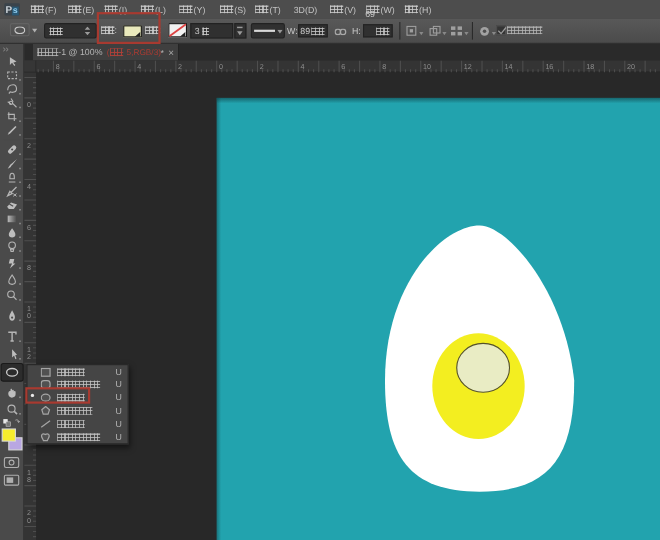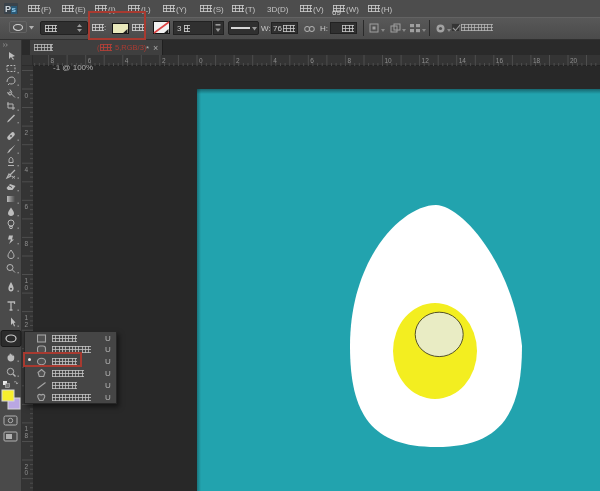--- a/index.html
+++ b/index.html
@@ -82,21 +82,21 @@
       <rect x="0.5" y="0" width="5" height="1.6" fill="#9a9a9a"></rect>
       <path d="M0.5 4.5 L5.5 4.5 L3 8 Z" fill="#9a9a9a"></path>
     </svg>
 <div style="left:228px;top:21px;width:31px;height:14px;background:#303030;border:1px solid #222222;border-radius:2px"></div>
 <div style="left:231px;top:27px;width:19px;height:2px;background:#d8d8d8"></div>
 <svg style="left:252px;top:27px" width="6" height="4">
       <path d="M0 0 L5 0 L2.5 3.5 Z" fill="#9a9a9a"></path>
     </svg>
 <span style="position:absolute;left:261px;top:24px;font-size:8px;line-height:9px;color:#c8c8c8;white-space:pre;">W:</span>
 <div style="left:271px;top:22px;width:27px;height:12px;background:#303030;border:1px solid #222222"></div>
-<span style="position:absolute;left:273px;top:24px;font-size:8px;line-height:9px;color:#cccccc;white-space:pre;">76</span>
+<span style="position:absolute;left:273px;top:24px;font-size:8px;line-height:9px;color:#cccccc;white-space:pre;">89</span>
 <i class="cj" style="left:283px;top:25px;width:12px;height:7px;--c:rgba(200,200,200,0.8)"></i>
 <svg style="left:304px;top:26px" width="12" height="6">
       <circle cx="3.2" cy="3" r="2.5" fill="none" stroke="#a8a8a8" stroke-width="1.1"></circle>
       <circle cx="7.8" cy="3" r="2.5" fill="none" stroke="#a8a8a8" stroke-width="1.1"></circle>
     </svg>
 <span style="position:absolute;left:320px;top:24px;font-size:8px;line-height:9px;color:#c8c8c8;white-space:pre;">H:</span>
 <div style="left:330px;top:22px;width:27px;height:12px;background:#303030;border:1px solid #222222"></div>
 <span style="position:absolute;left:332px;top:8px;font-size:8px;line-height:9px;color:#cccccc;white-space:pre;">69</span>
 <i class="cj" style="left:342px;top:25px;width:12px;height:7px;--c:rgba(200,200,200,0.8)"></i>
 <div style="left:363px;top:20px;width:1px;height:16px;background:#2a2a2a"></div>
@@ -130,21 +130,21 @@
     </svg>
 <svg style="left:447px;top:29px" width="5" height="4">
       <path d="M0 0 L4 0 L2 3 Z" fill="#888"></path>
     </svg>
 <div style="left:451px;top:23px;width:9px;height:9px;background:#343434;border:1px solid #505050"></div>
 <svg style="left:452px;top:24px" width="9" height="8">
       <path d="M1 4 L3.5 6.5 L8 1" fill="none" stroke="#9a9a9a" stroke-width="1.1"></path>
     </svg>
 <i class="cj" style="left:461px;top:24px;width:32px;height:7px;--c:rgba(182,182,182,0.78)"></i>
 <i class="cj" style="left:34px;top:44px;width:19px;height:7px;--c:rgba(185,185,185,0.8)"></i>
-<span style="position:absolute;left:53px;top:43px;font-size:8px;line-height:9px;color:#b6b6b6;white-space:pre;margin-top:20px;">-1 @ 100%</span>
+<span style="position:absolute;left:53px;top:43px;font-size:8px;line-height:9px;color:#b6b6b6;white-space:pre;">-1 @ 100%</span>
 <span style="position:absolute;left:97px;top:43.5px;font-size:7.5px;line-height:8.5px;color:#ab3b32;white-space:pre;">(</span>
 <i class="cj" style="left:100px;top:44px;width:12px;height:7px;--c:rgba(176,64,56,0.9)"></i>
 <span style="position:absolute;left:113px;top:43.5px;font-size:7.5px;line-height:8.5px;color:#ab3b32;white-space:pre;"> 5,RGB/3)</span>
 <span style="position:absolute;left:146px;top:44px;font-size:8px;line-height:9px;color:#b6b6b6;white-space:pre;">*</span>
 <span style="position:absolute;left:153px;top:42.5px;font-size:9px;line-height:10px;color:#a8a8a8;white-space:pre;">×</span>
 <svg style="left:33px;top:55px" width="567" height="11">
       <line x1="1.7" y1="8" x2="1.7" y2="11" stroke="#4d4d4d" stroke-width="1"></line>
       <line x1="6.3" y1="8" x2="6.3" y2="11" stroke="#4d4d4d" stroke-width="1"></line>
       <line x1="11.0" y1="8" x2="11.0" y2="11" stroke="#4d4d4d" stroke-width="1"></line>
       <line x1="15.6" y1="0" x2="15.6" y2="11" stroke="#4e4e4e" stroke-width="1"></line>

